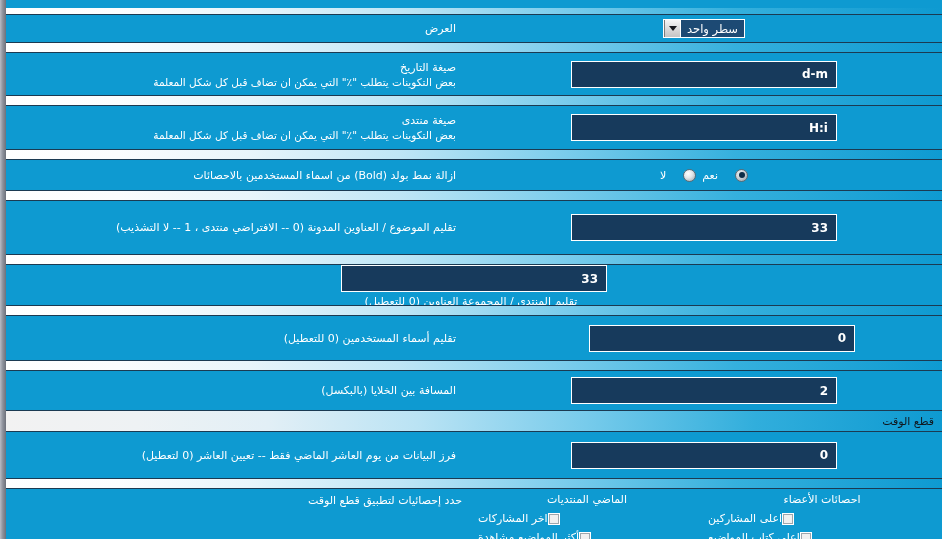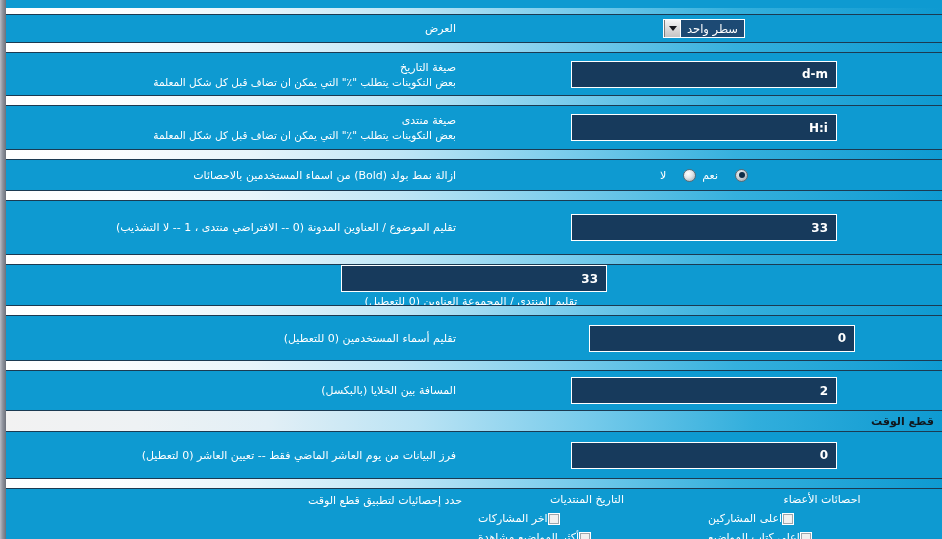--- a/index.html
+++ b/index.html
@@ -55,21 +55,21 @@
         #bae3f4 44%, #77cbeb 62%, #31aedc 80%, #0e9ad1 100%);
     border-top: 1px solid #1b3a52;
     border-bottom: 1px solid #1b3a52;
     display: flex;
     align-items: center;
     justify-content: flex-start;
     padding: 0 8px;
   }
   .section-bar .section-title {
     font-size: 11px;
-    font-weight: bold;
+    font-weight: normal;
     color: #10181f;
     letter-spacing: 0;
     white-space: nowrap;
   }
 
   
   .row {
     position: relative;
     display: flex;
     flex-direction: row;
@@ -367,21 +367,21 @@
 
     <div class="sep"></div>
 
     <div class="check-row">
 
       <div class="check-right-label">
         <span>حدد إحصائيات لتطبيق قطع الوقت</span>
       </div>
 
       <div class="check-col col-forums">
-        <div class="check-col-head">التاريخ المنتديات</div>
+        <div class="check-col-head">الماضي المنتديات</div>
 
         <div class="check-item">
           <span class="cb"></span>
           <span class="cb-label">اخر المشاركات</span>
         </div>
         <div class="check-item">
           <span class="cb"></span>
           <span class="cb-label">أكثر المواضيع مشاهدة</span>
         </div>
 

